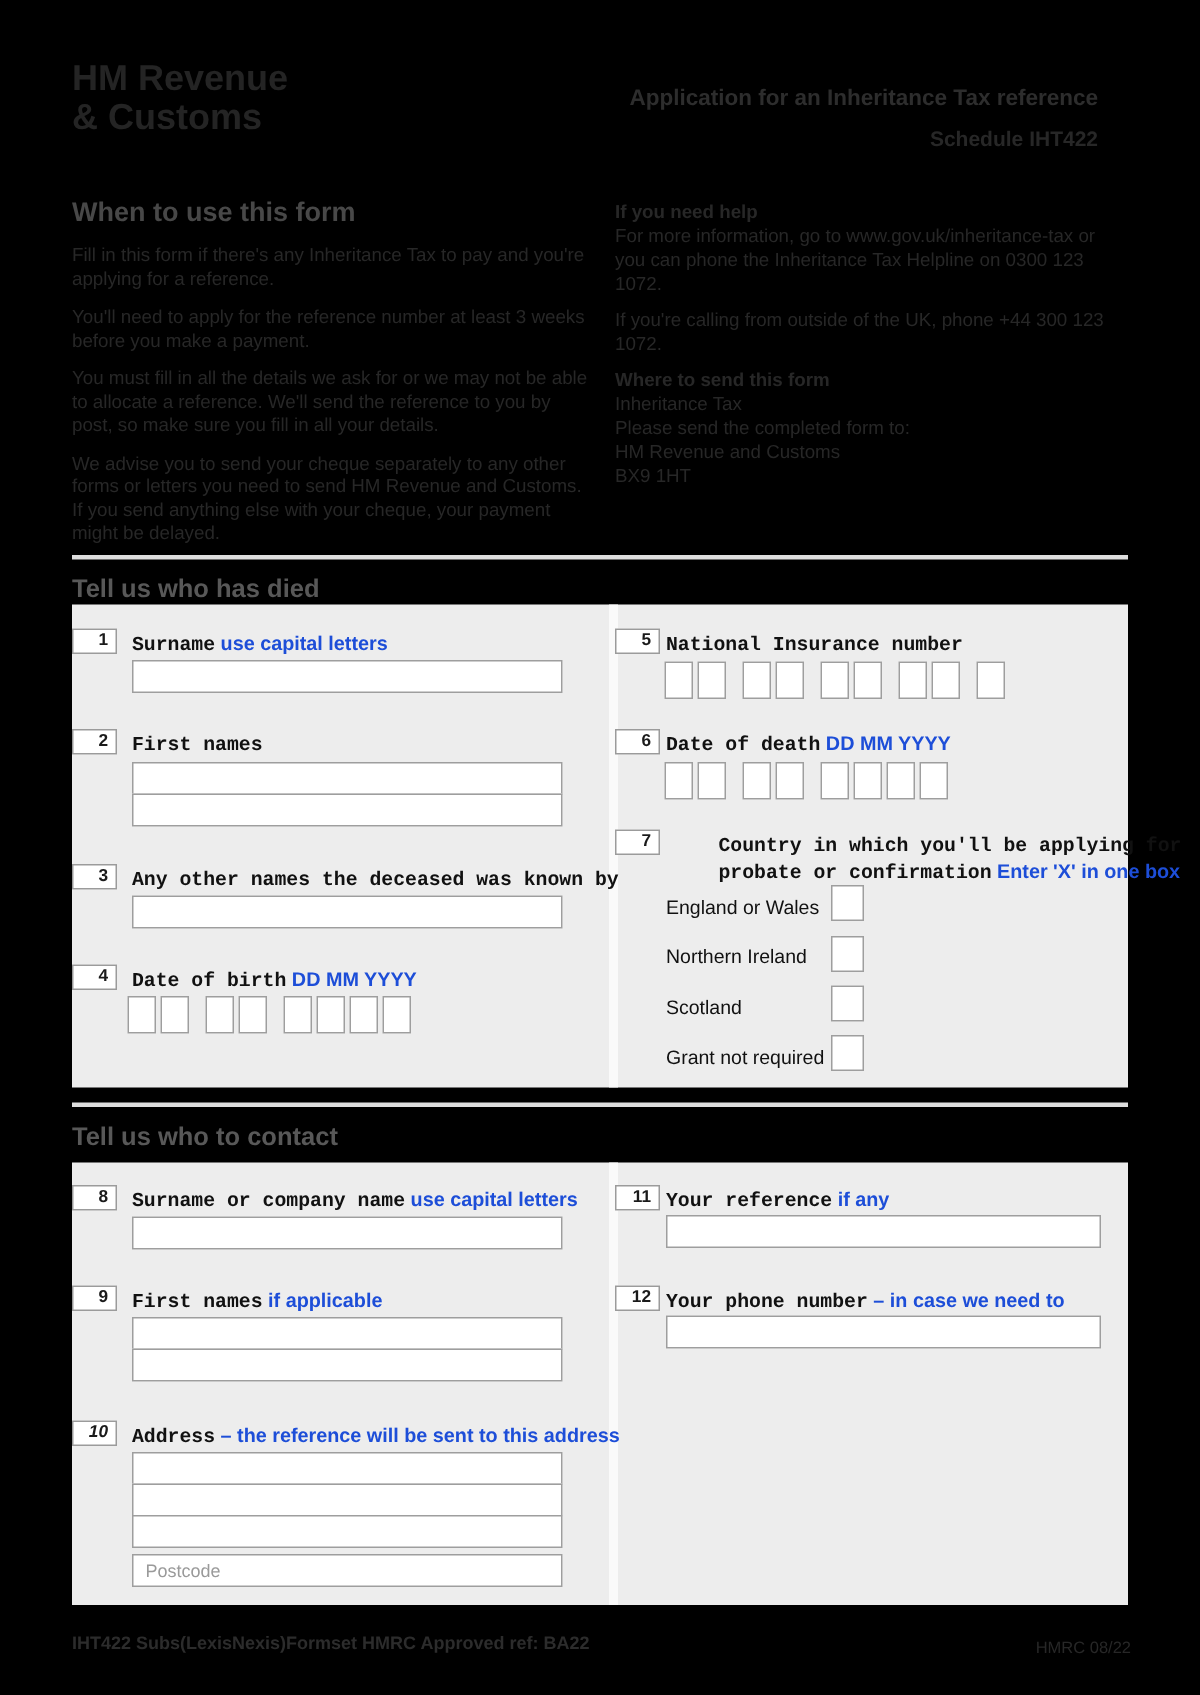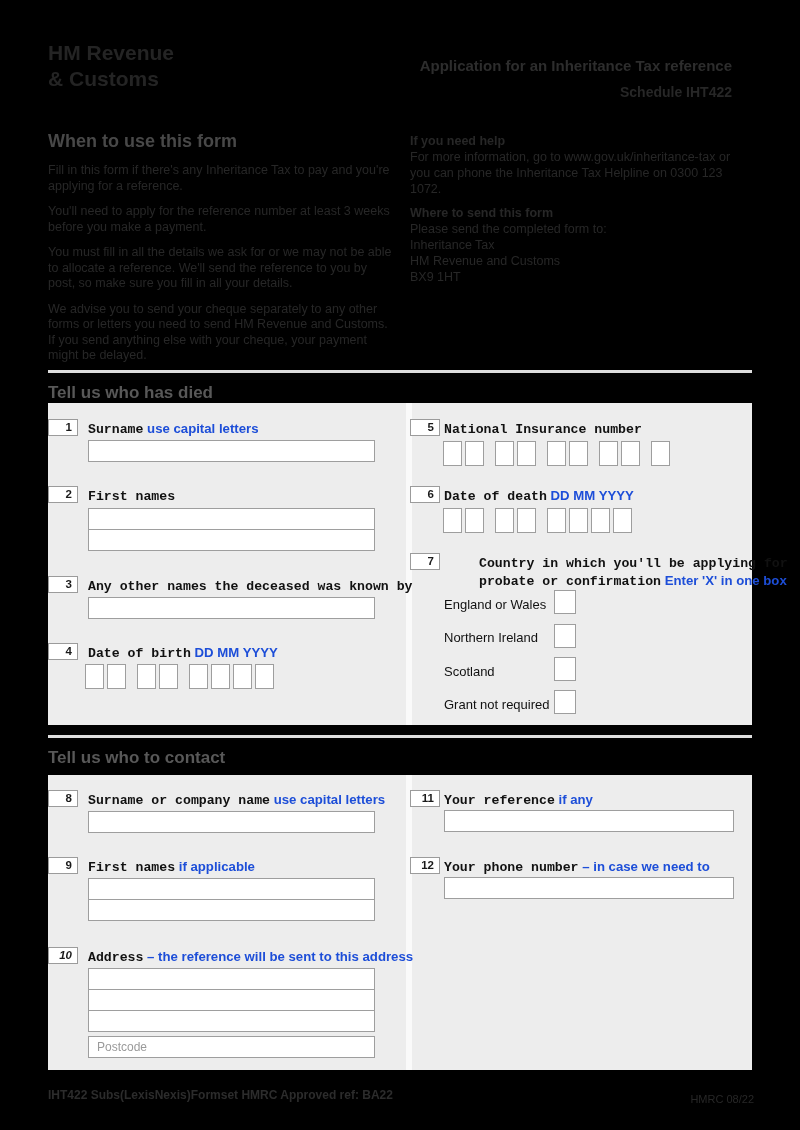--- a/index.html
+++ b/index.html
@@ -1,20 +1,20 @@
 <!DOCTYPE html>
 <html><head>
 <meta charset="utf-8">
 <style>
   html,body{margin:0;padding:0;background:#000;}
   .page{position:relative;width:800px;height:1130px;background:#000;overflow:hidden;
         font-family:"Liberation Sans",sans-serif;}
 
   
-  .logo{position:absolute;left:48px;top:40px;font-size:21px;line-height:26px;
+  .logo{position:absolute;left:48px;top:40px;font-size:24px;line-height:26px;
         font-weight:bold;color:#242424;}
   .form-title{position:absolute;right:68px;top:57px;font-size:15px;font-weight:600;
         color:#2d2d2d;text-align:right;}
   .form-subtitle{position:absolute;right:68px;top:84px;font-size:14px;font-weight:bold;
         color:#272727;text-align:right;}
 
   
   .intro-left{position:absolute;left:48px;top:131px;width:348px;}
   .intro-left h2{margin:0 0 11px 0;font-size:18px;font-weight:bold;color:#484848;}
   .intro-left p{margin:0 0 10px 0;font-size:12.5px;line-height:15.5px;color:#272727;}
@@ -68,23 +68,24 @@
     <h2>When to use this form</h2>
     <p>Fill in this form if there's any Inheritance Tax to pay and you're applying for a reference.</p>
     <p>You'll need to apply for the reference number at least 3 weeks before you make a payment.</p>
     <p>You must fill in all the details we ask for or we may not be able to allocate a reference. We'll send the reference to you by post, so make sure you fill in all your details.</p>
     <p>We advise you to send your cheque separately to any other forms or letters you need to send HM Revenue and Customs. If you send anything else with your cheque, your payment might be delayed.</p>
   </div>
 
   <div class="intro-right">
     <p class="b tight">If you need help</p>
     <p>For more information, go to www.gov.uk/inheritance-tax or you can phone the Inheritance Tax Helpline on 0300 123 1072.</p>
+    <p>If you're calling from outside of the UK, phone +44 300 123 1072.</p>
     <p class="b tight">Where to send this form</p>
+    <p class="tight">Inheritance Tax</p>
     <p class="tight">Please send the completed form to:</p>
-    <p class="tight">Inheritance Tax</p>
     <p class="tight">HM Revenue and Customs</p>
     <p class="tight">BX9 1HT</p>
   </div>
 
   <div class="rule" style="top:370px;"></div>
   <div class="sec-title" style="top:383px;text-align:center;">Tell us who has died</div>
 
   <div class="panel" style="top:403px;height:322px;">
     <div class="vdiv"></div>
 

